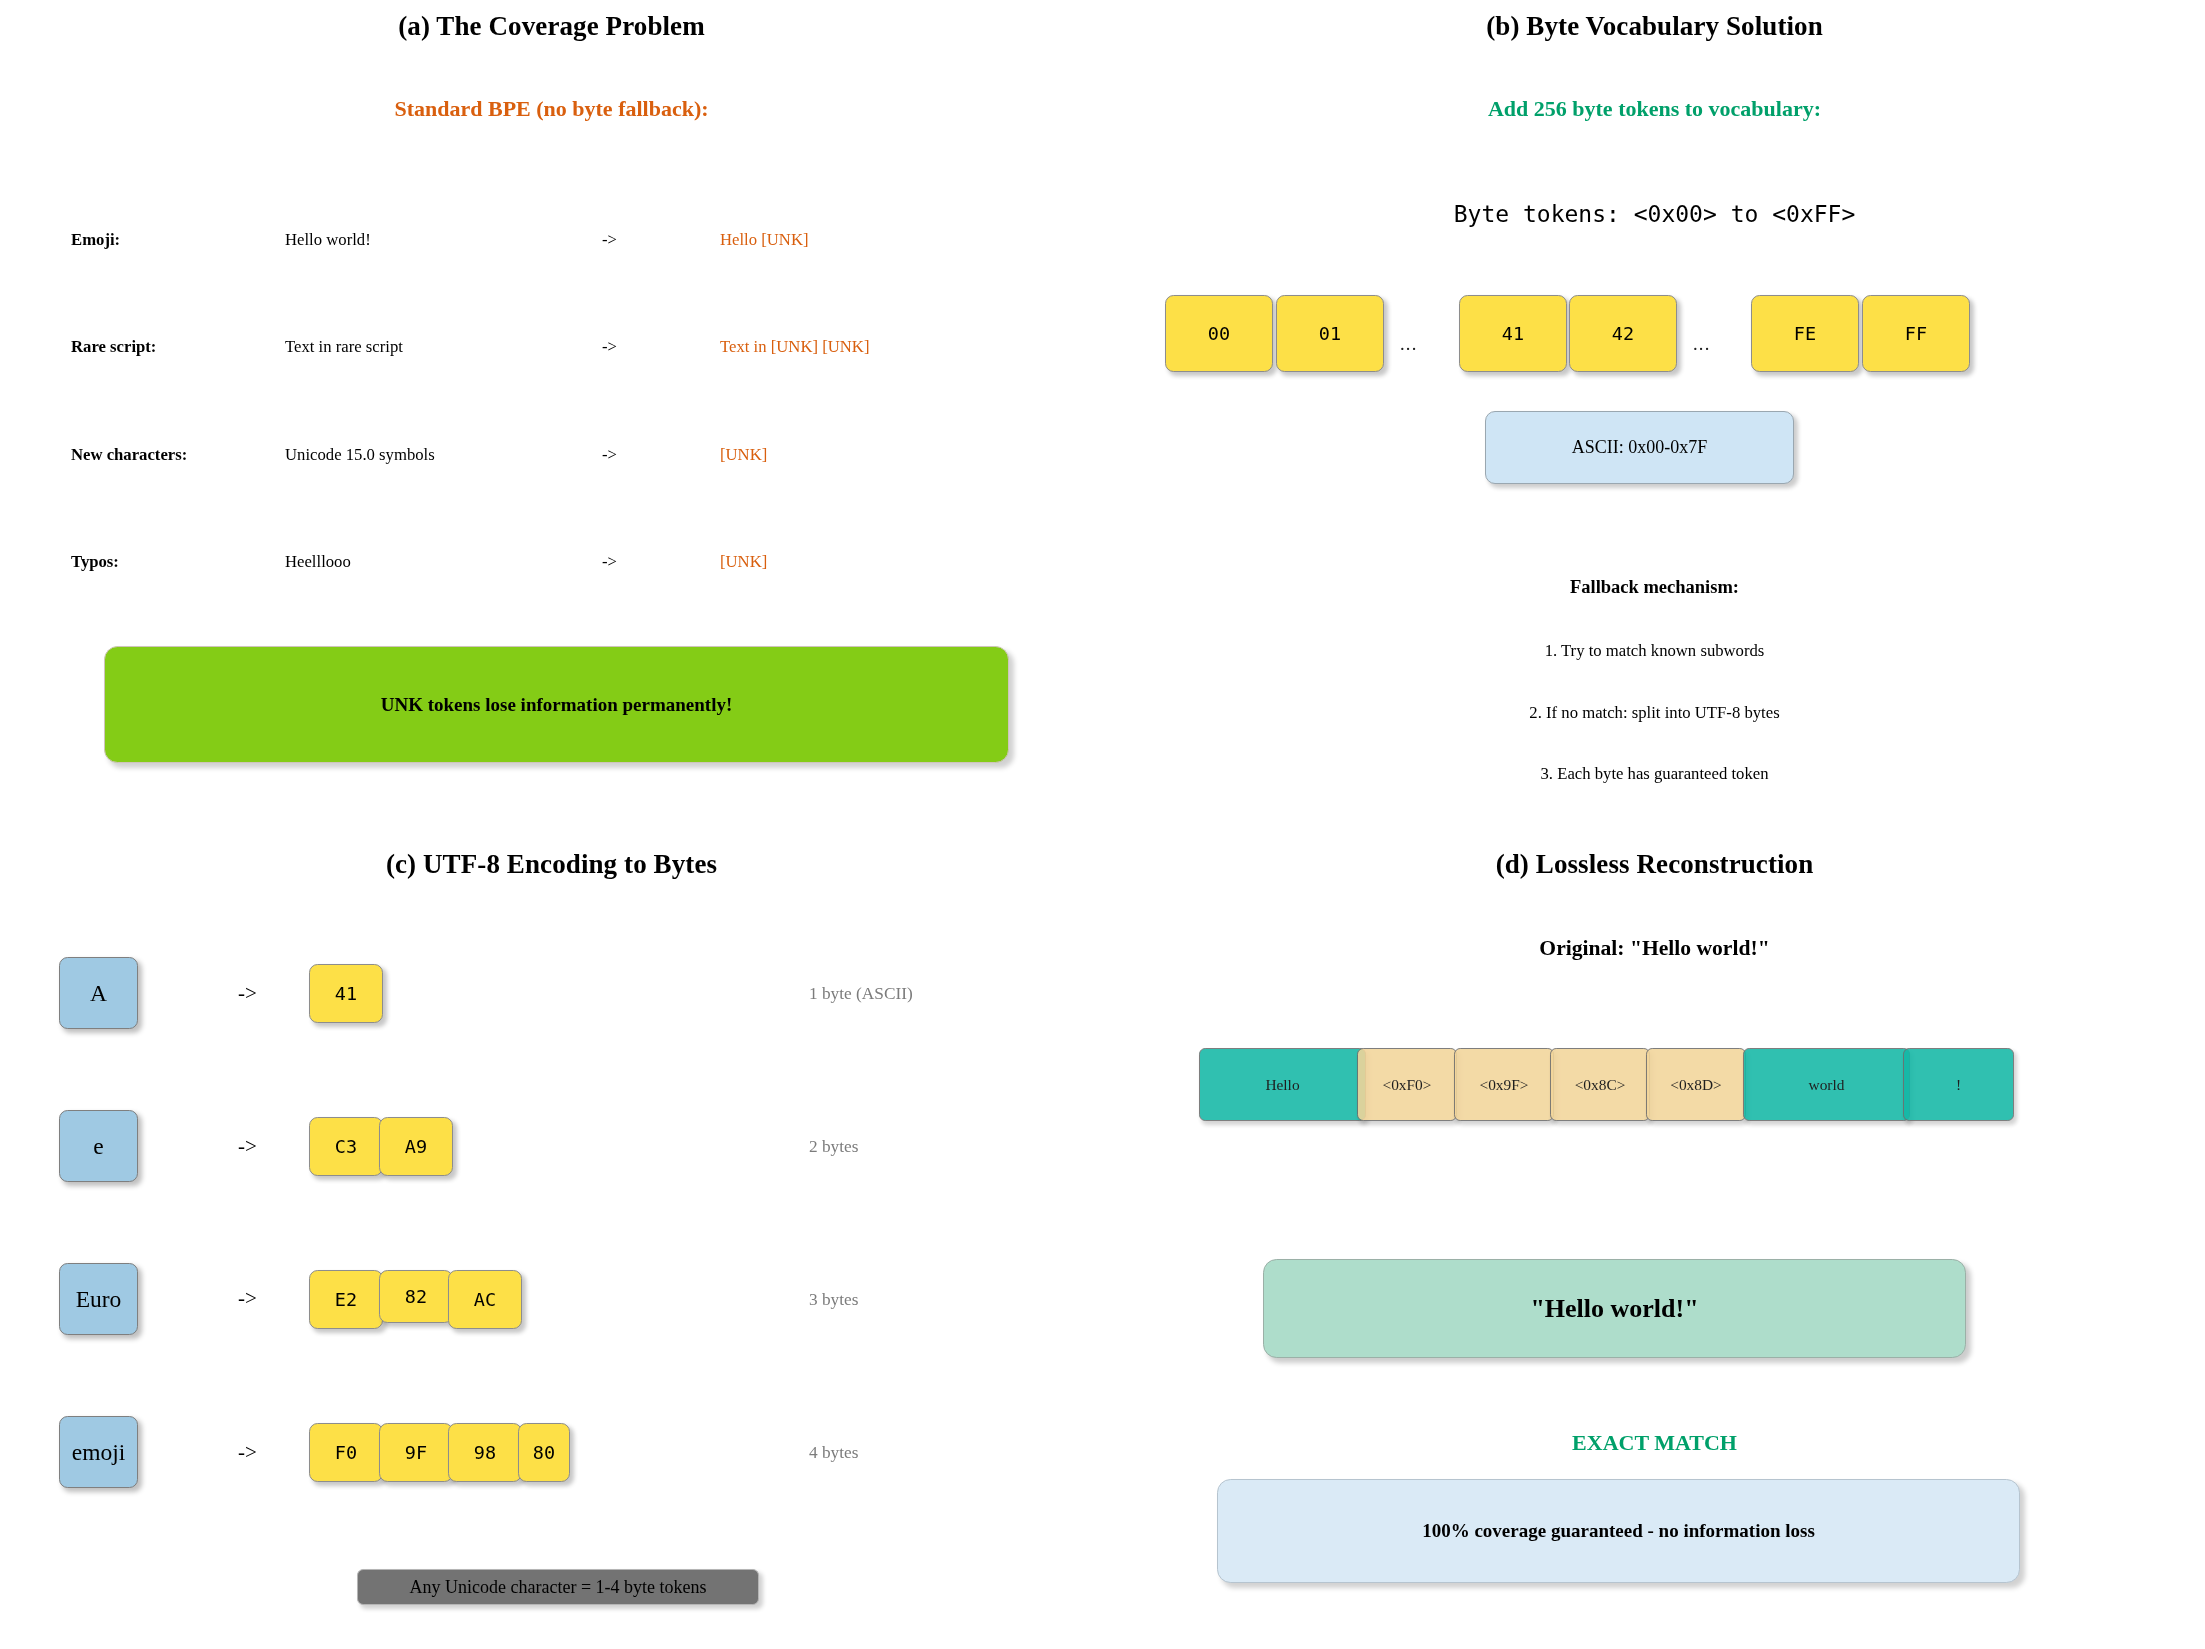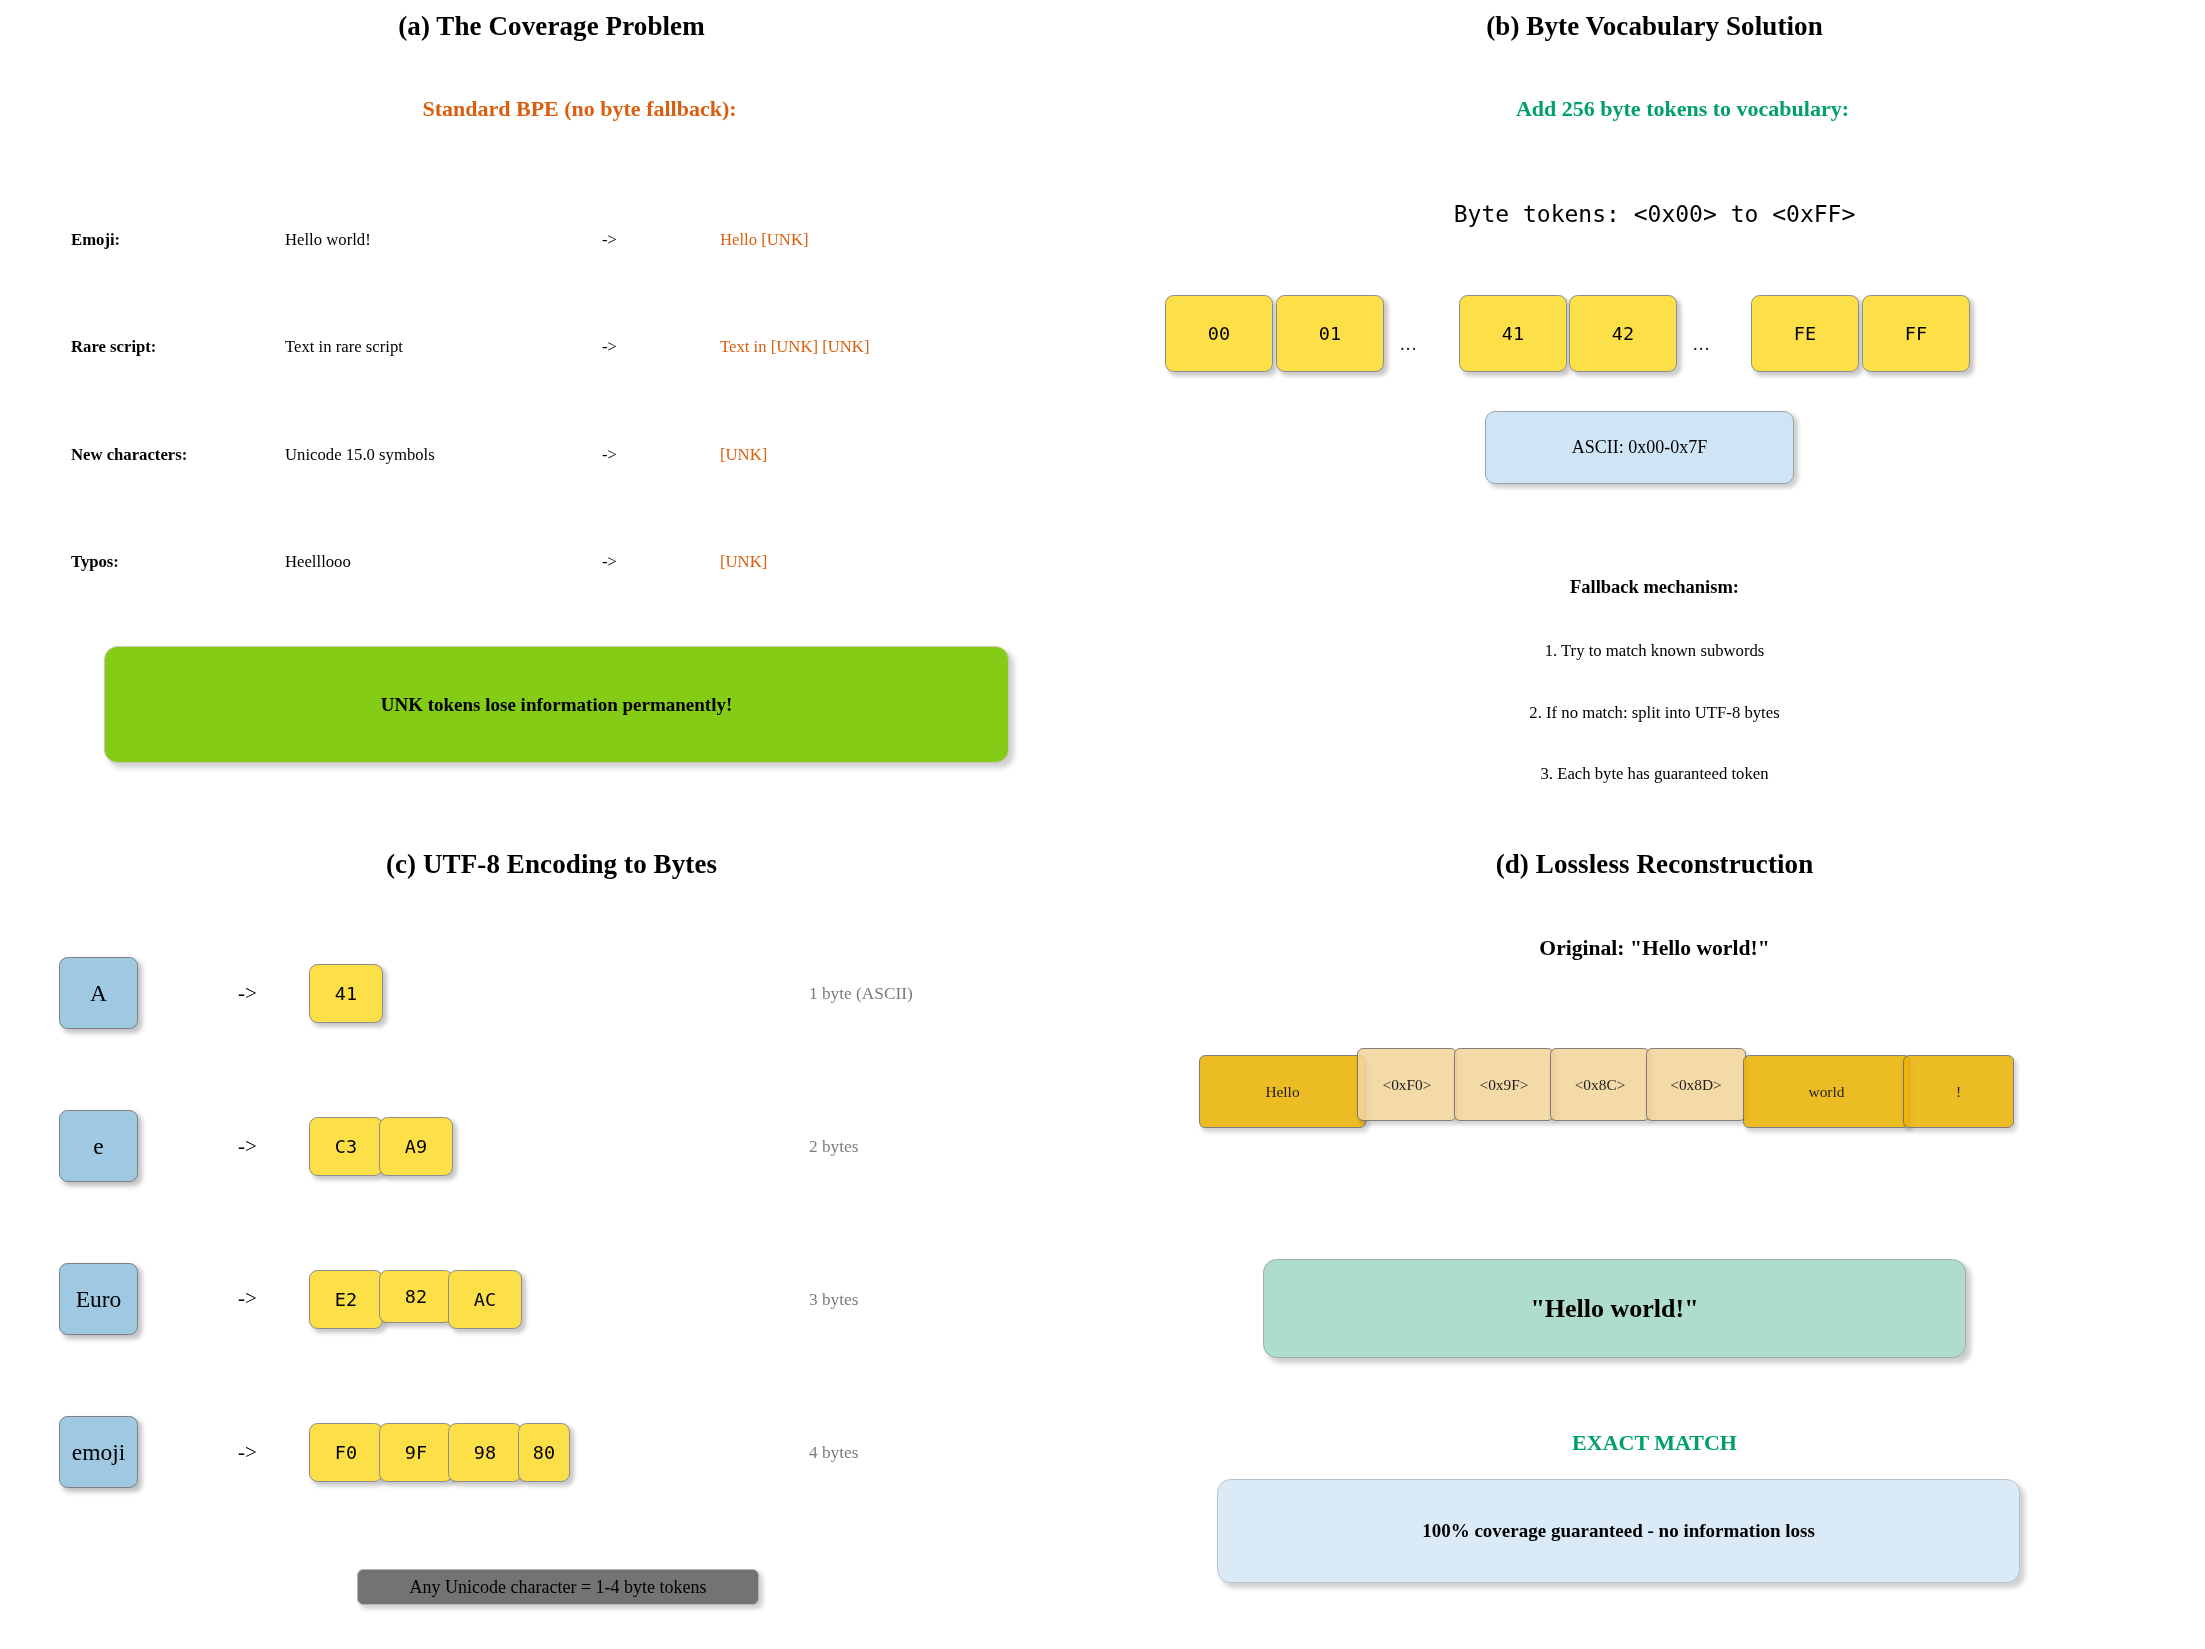--- a/index.html
+++ b/index.html
@@ -24,21 +24,20 @@
     font-size: 27px;
     font-weight: bold;
     letter-spacing: 0.1px;
   }
   .subtitle {
     position: absolute;
     width: 100%;
     text-align: center;
     font-size: 22px;
     font-weight: bold;
-    padding-left: 28px;
   }
   .subtitle.orange { color: #d95f0e; }
   .subtitle.green  { color: #00a06a; }
 
   
   .row-label {
     position: absolute;
     font-size: 16.7px;
     font-weight: bold;
     white-space: nowrap;
@@ -187,21 +186,21 @@
     border: 1.2px solid #6d6d6d;
     border-radius: 6.2px;
     box-shadow: 2.5px 3.1px 4.3px rgba(0,0,0,.2);
     display: flex;
     align-items: center;
     justify-content: center;
     font-size: 15.4px;
     box-sizing: border-box;
     opacity: .88;
   }
-  .tok.word  { background: #eab308; margin-top: 7px; }
+  .tok.word  { background: #14b8a6; }
   .tok.byte  { background: #f2d59a; }
 
   .result-box {
     position: absolute;
     background: #aeddcb;
     border: 1.2px solid #9bb0a7;
     border-radius: 13.6px;
     box-shadow: 4.3px 4.3px 5.6px rgba(0,0,0,.2);
     display: flex;
     align-items: center;

